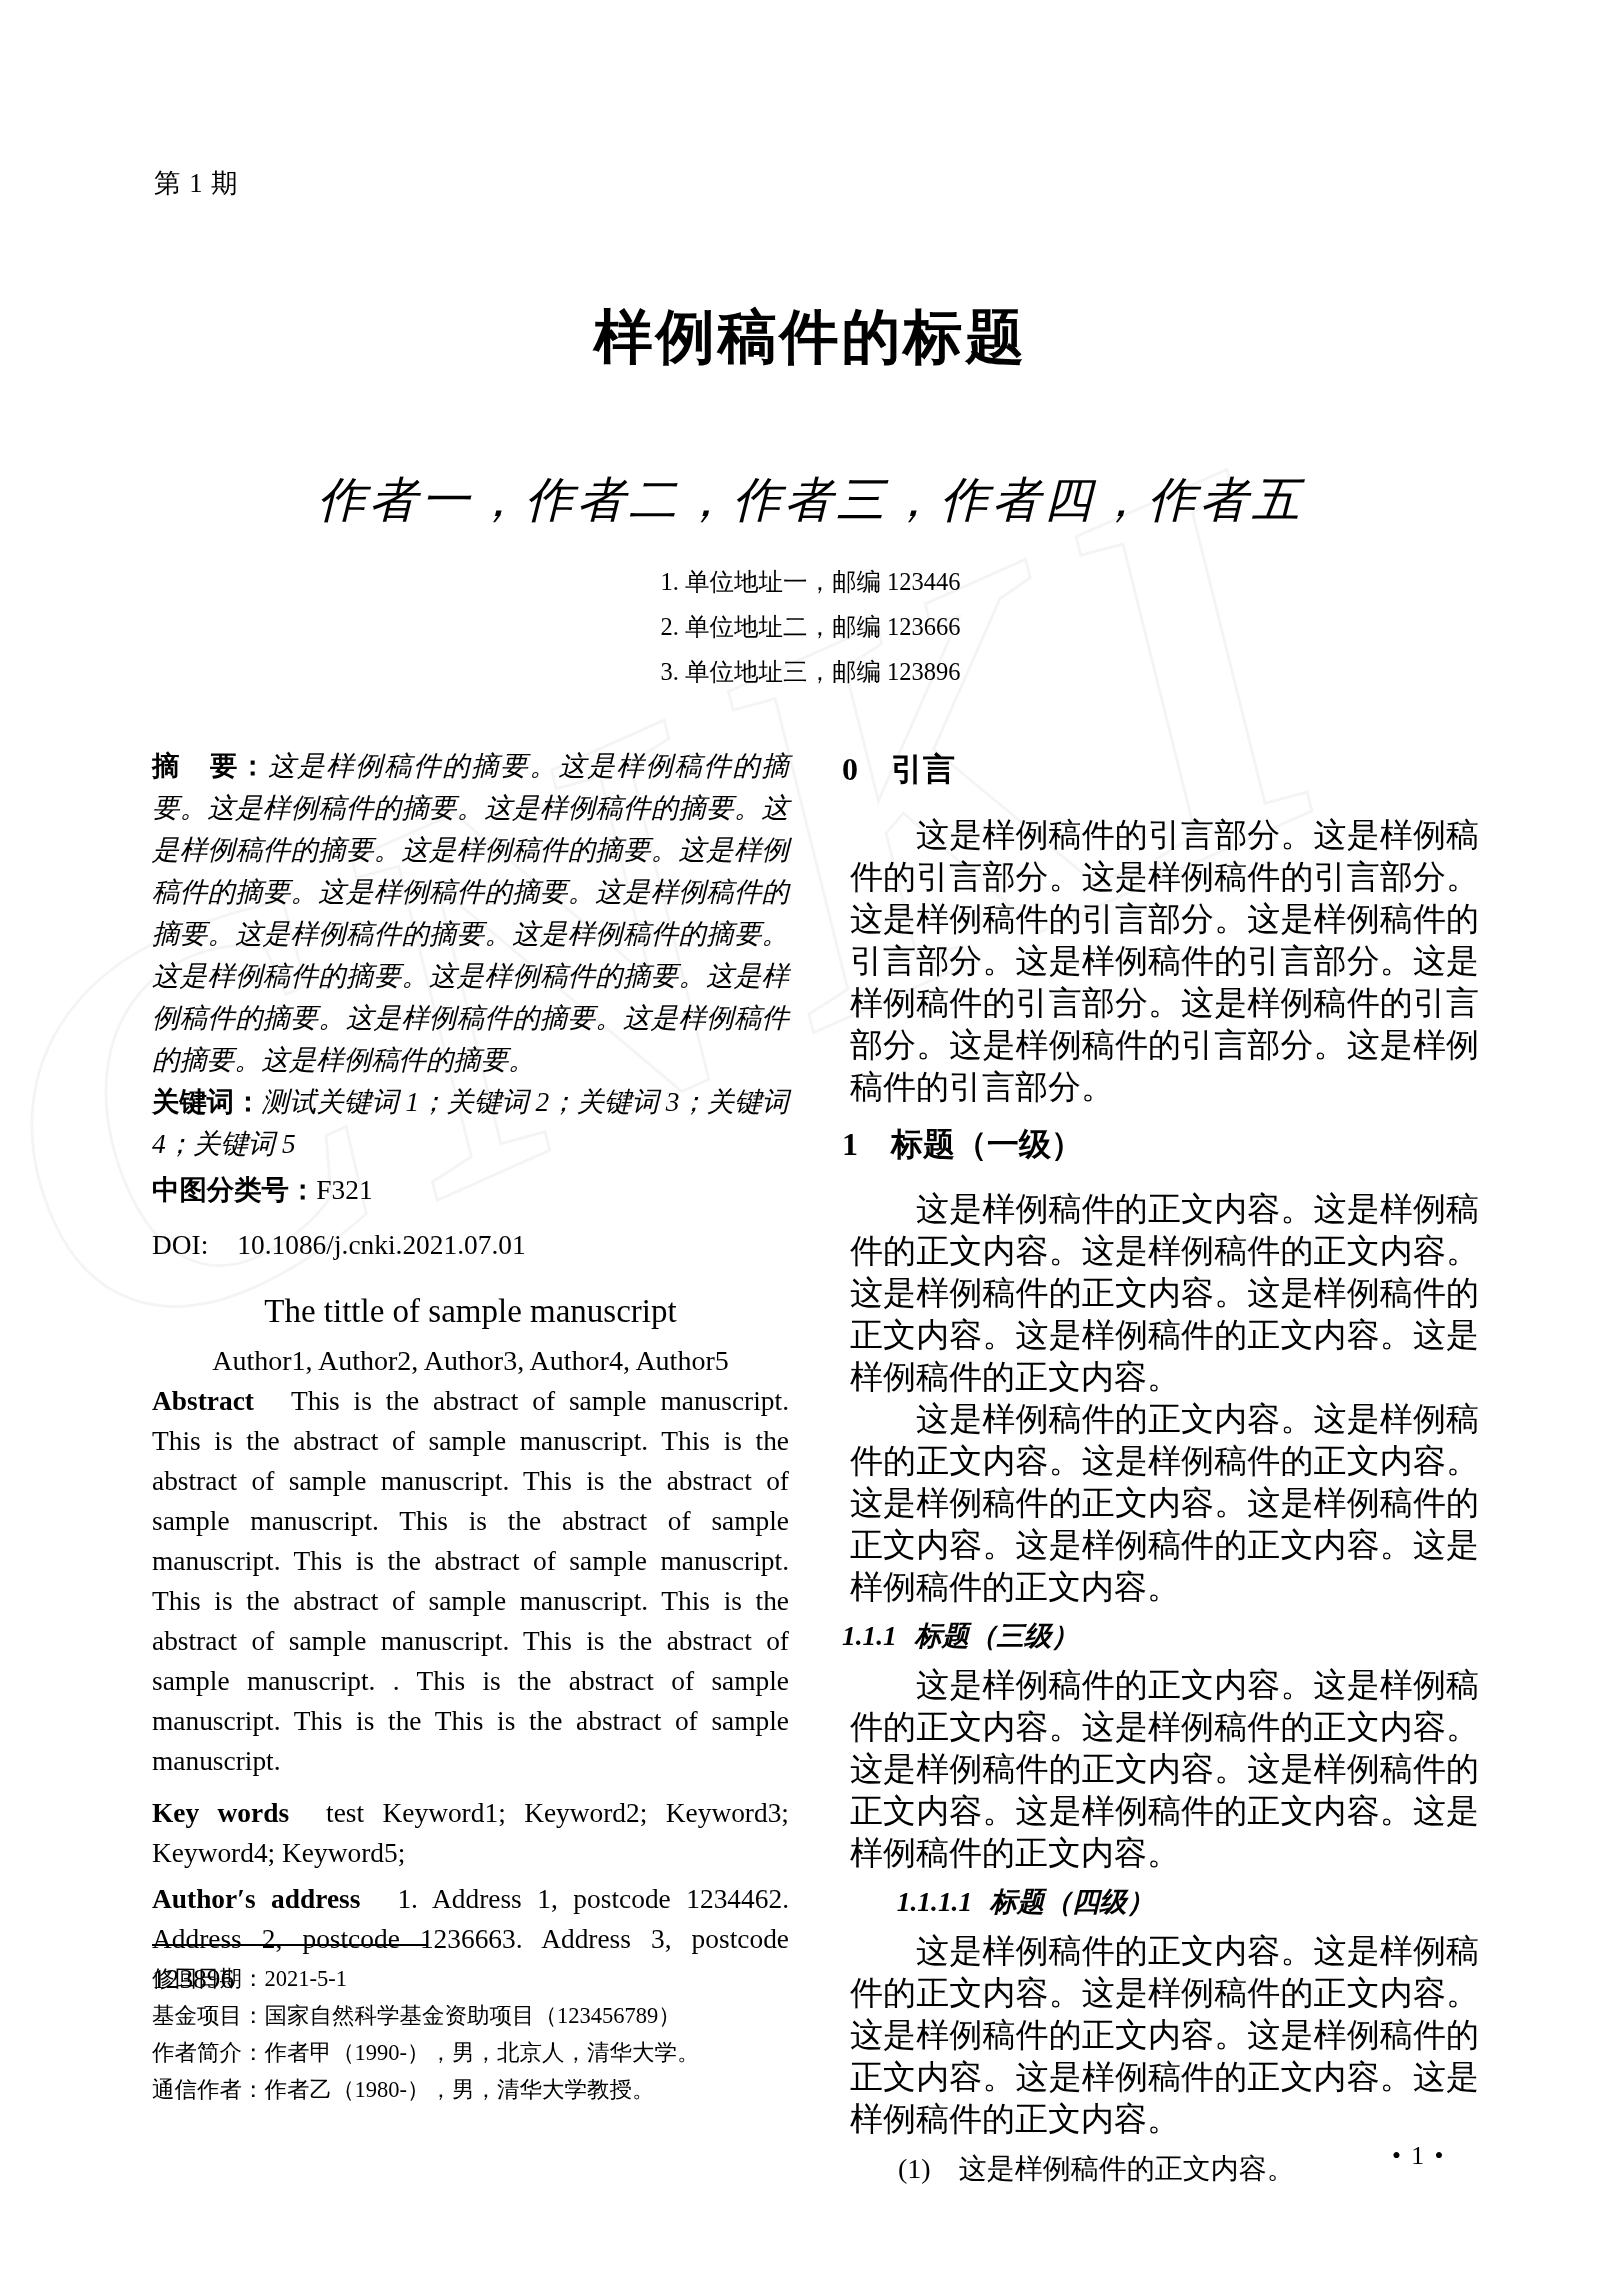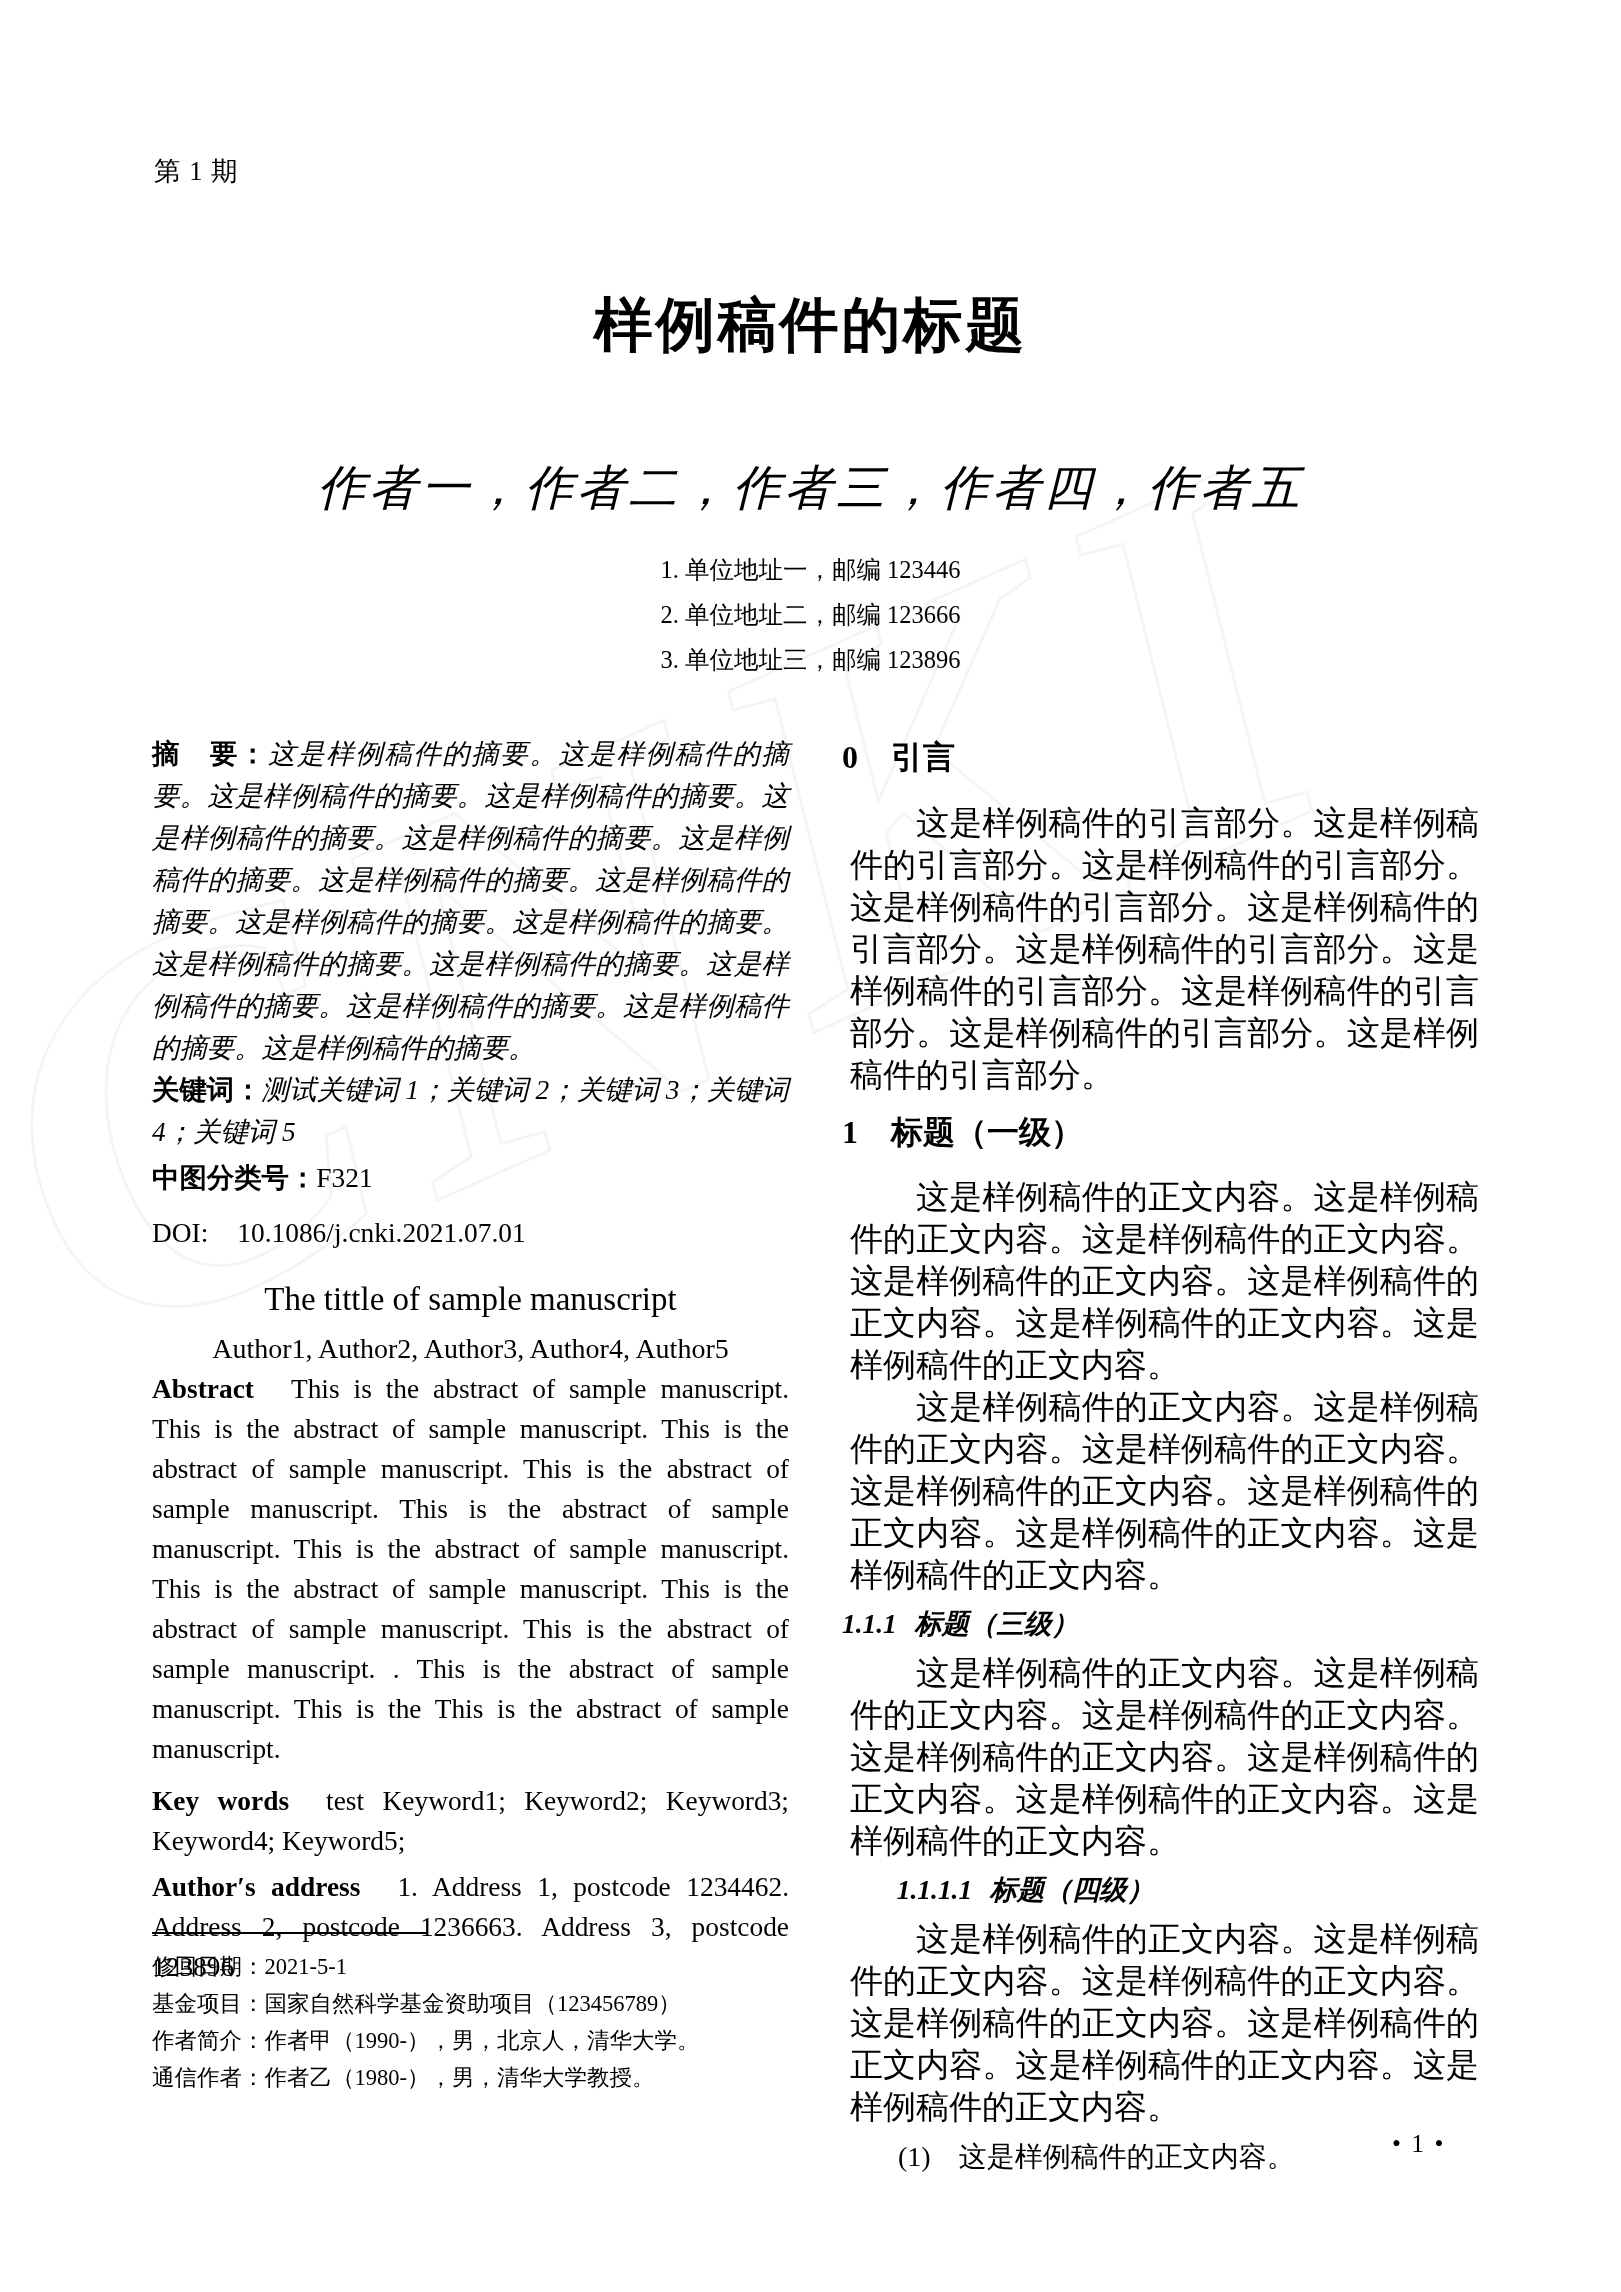--- a/index.html
+++ b/index.html
@@ -21,21 +21,21 @@
     transform:rotate(-24deg);
     user-select:none;pointer-events:none;z-index:0;
   }
   .content{position:relative;z-index:1;}
 
   .issue{
     position:absolute;left:154px;top:149px;
     font-size:26.5px;letter-spacing:1px;
   }
   .title-zh{
-    margin:4px;padding-top:282px;
+    margin:16px;padding-top:282px;
     text-align:center;
     font-family:Liberation Sans, sans-serif;
     font-weight:bold;font-size:59px;letter-spacing:2.9px;
   }
   .authors-zh{
     margin-top:90px;text-align:center;
     font-style:italic;font-size:48px;letter-spacing:3.9px;
   }
   .affiliations{margin-top:27.4px;text-align:center;}
   .aff{font-size:24.5px;line-height:45px;}

